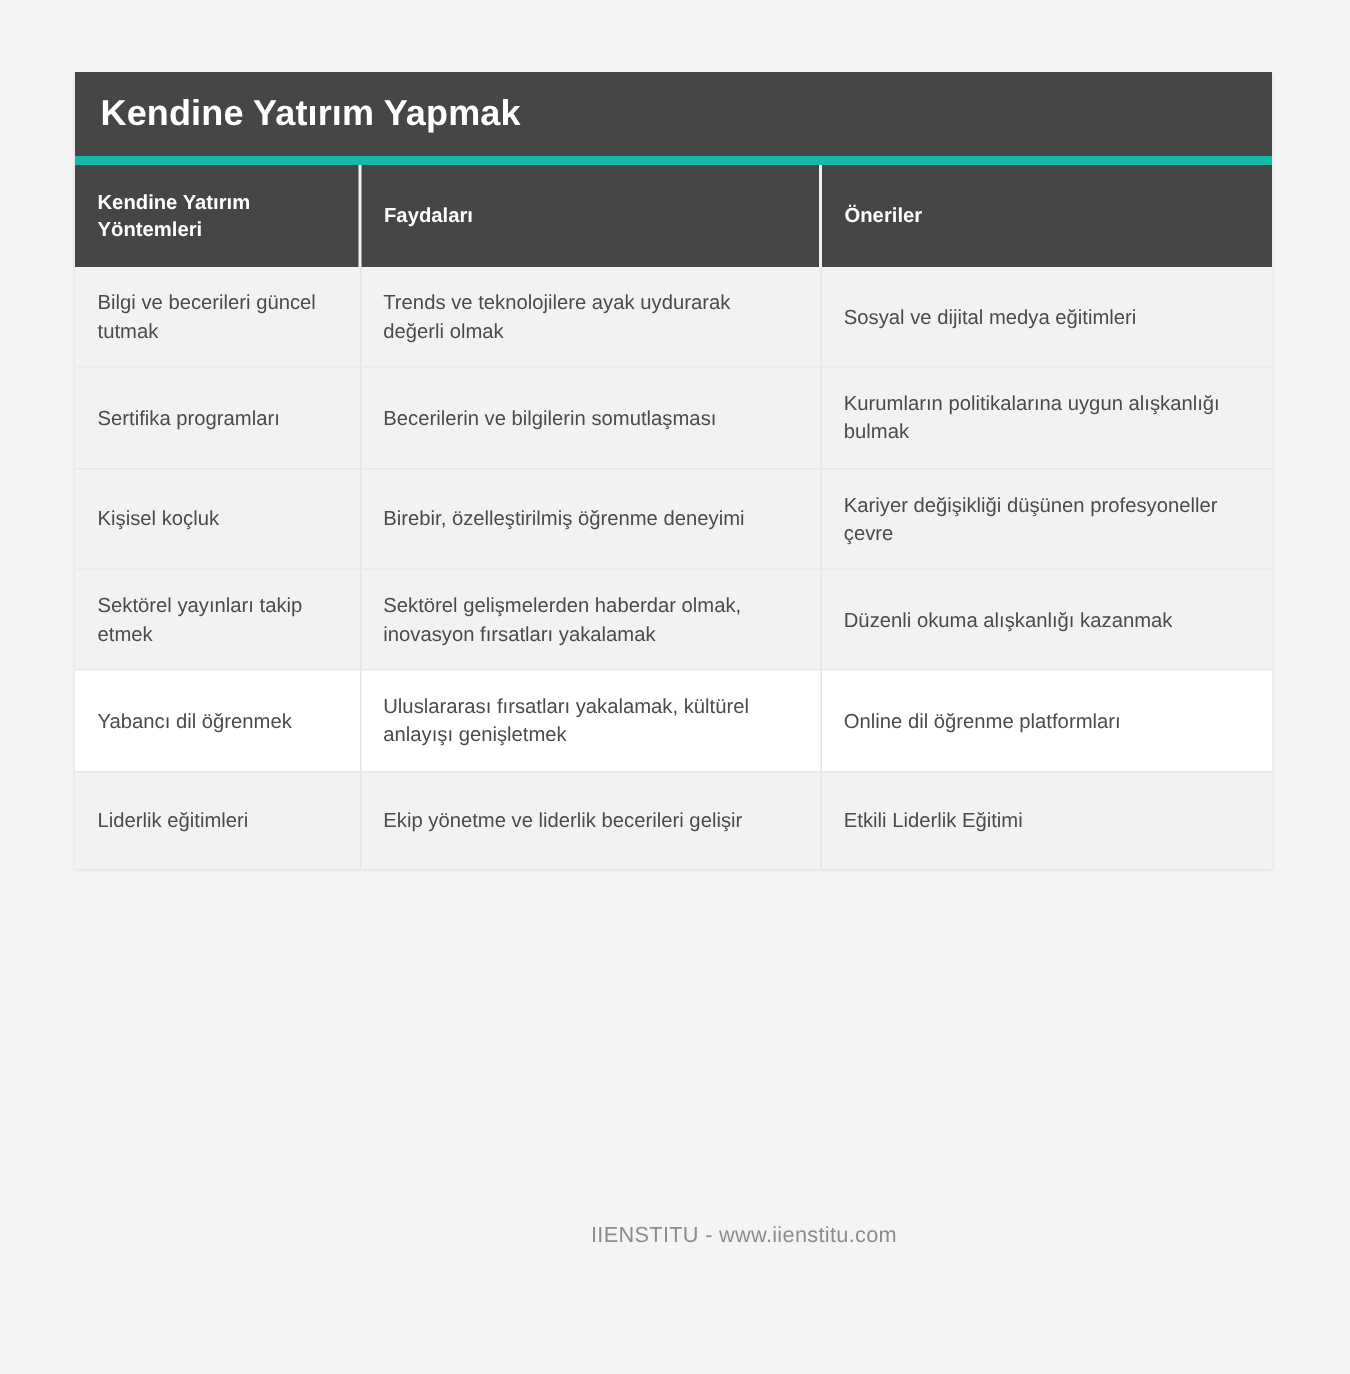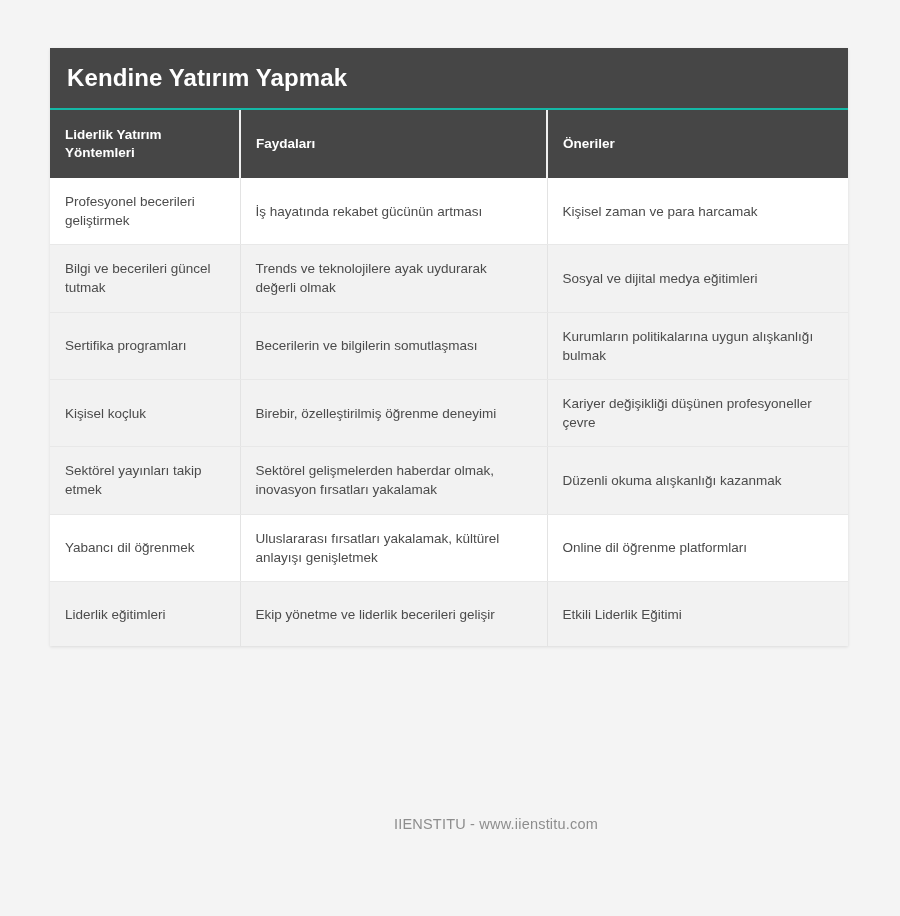--- a/index.html
+++ b/index.html
@@ -31,21 +31,21 @@
     box-shadow: 0 1px 3px rgba(0,0,0,0.10);
   }
 
   .title-bar {
     background: #464646;
     height: 62px;
     display: flex;
     align-items: center;
     padding: 0 0 0 17px;
     box-sizing: border-box;
-    border-bottom: 2px solid #14b8a6;
+    border-bottom: 6px solid #14b8a6;
   }
   .title-bar .title {
     color: #ffffff;
     font-size: 24px;
     font-weight: bold;
     letter-spacing: 0.1px;
     line-height: 1.1;
   }
 
   table.matrix {
@@ -114,31 +114,26 @@
     </div>
 
     <table class="matrix">
       <colgroup>
         <col class="c1">
           <col class="c2">
           <col class="c3">
       </colgroup>
       <thead>
         <tr>
-          <th>Liderlik Yatırım Yöntemleri</th>
+          <th>Kendine Yatırım Yöntemleri</th>
           <th>Faydaları</th>
           <th>Öneriler</th>
         </tr>
       </thead>
       <tbody>
-        <tr class="odd">
-          <td>Profesyonel becerileri geliştirmek</td>
-          <td>İş hayatında rekabet gücünün artması</td>
-          <td>Kişisel zaman ve para harcamak</td>
-        </tr>
         <tr class="even">
           <td>Bilgi ve becerileri güncel tutmak</td>
           <td>Trends ve teknolojilere ayak uydurarak değerli olmak</td>
           <td>Sosyal ve dijital medya eğitimleri</td>
         </tr>
         <tr class="even">
           <td>Sertifika programları</td>
           <td>Becerilerin ve bilgilerin somutlaşması</td>
           <td>Kurumların politikalarına uygun alışkanlığı bulmak</td>
         </tr>

